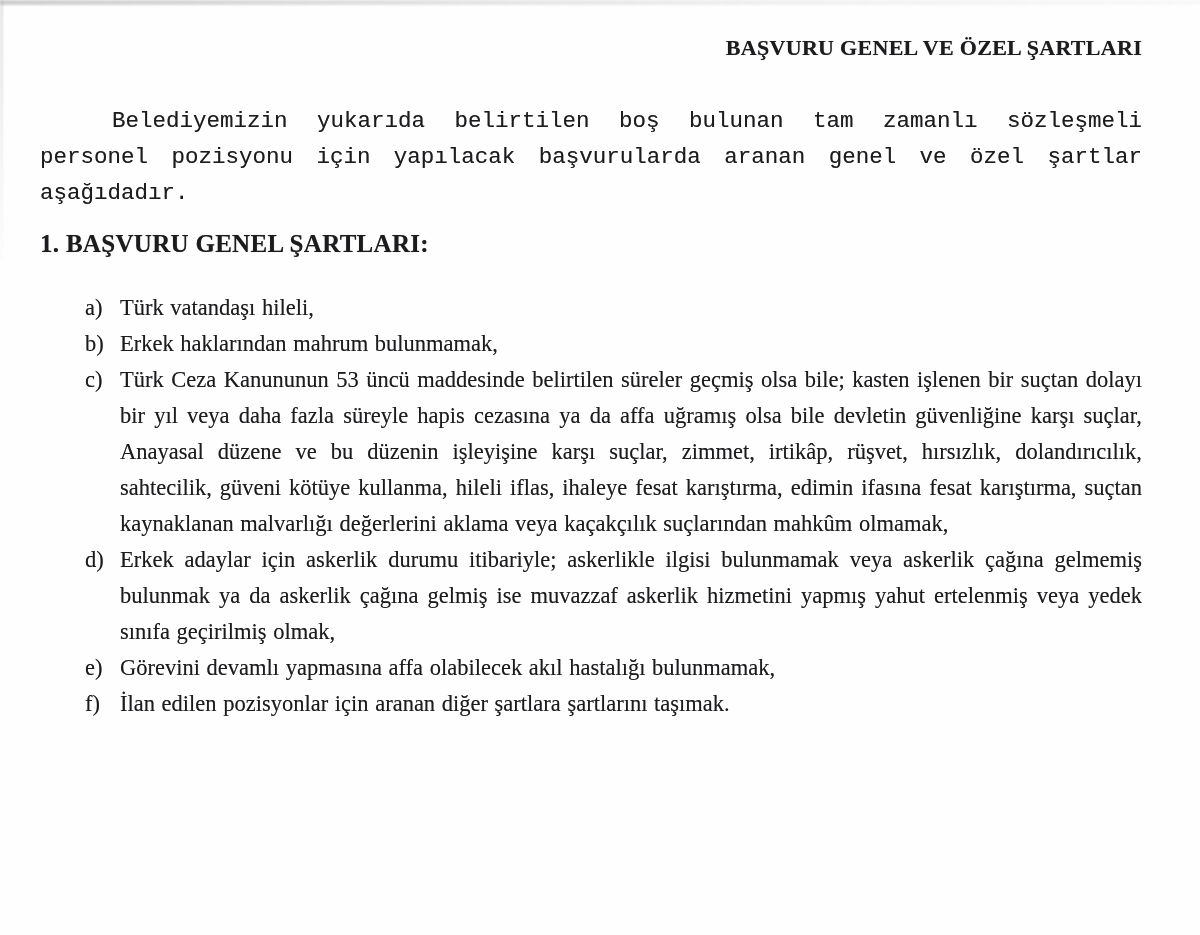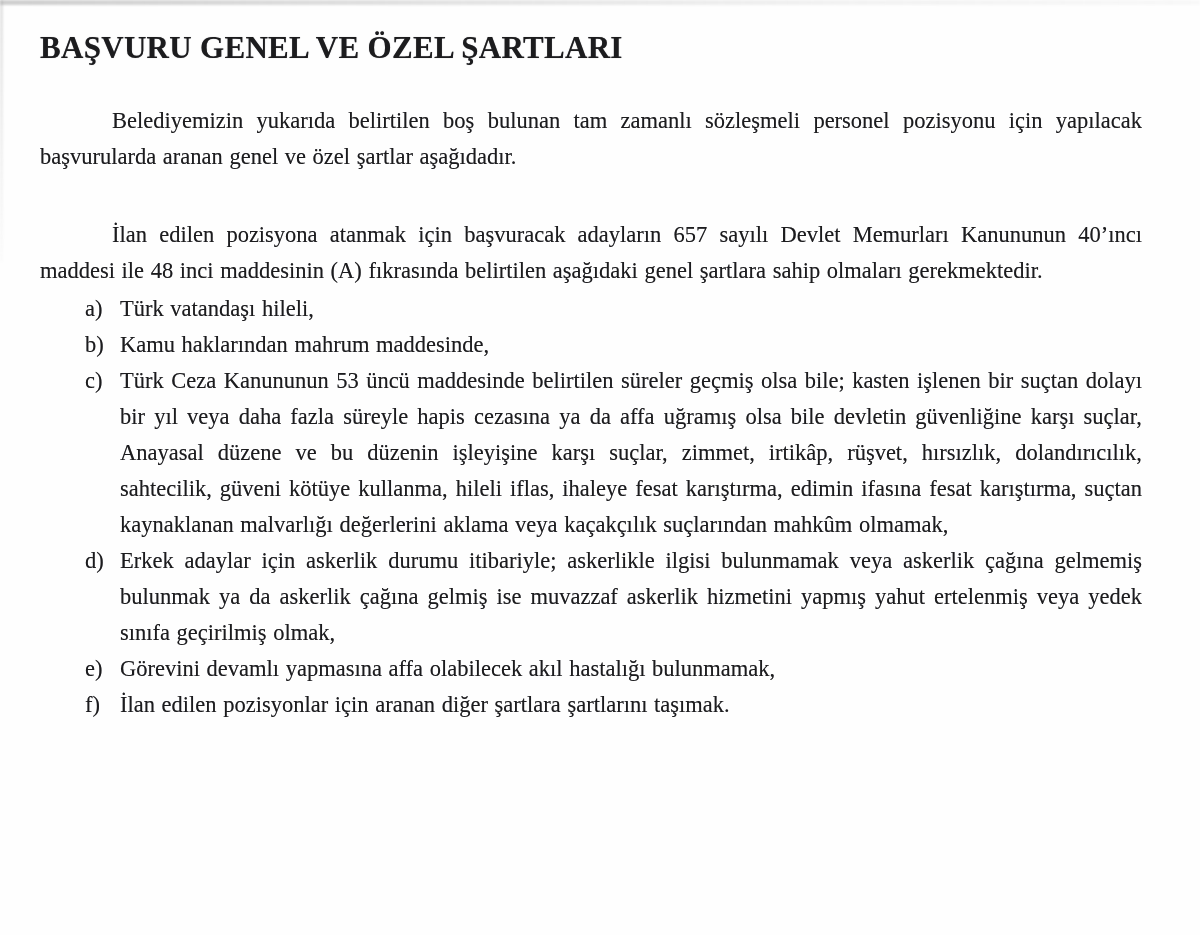--- a/index.html
+++ b/index.html
@@ -36,37 +36,38 @@
     background: linear-gradient(to bottom,
       rgba(160,160,160,0.30), rgba(200,200,200,0.05));
     filter: blur(1px);
   }
   .content {
     position: relative;
     padding: 33px 58px 0 40px;
     box-sizing: border-box;
   }
   .doc-title {
-    font-size: 31px;
+    font-size: 22px;
     font-weight: bold;
     line-height: 30px;
     margin: 0 0 40px 0;
     letter-spacing: 0.3px;
     text-shadow: 0 0 0.7px rgba(20,20,30,0.55);
+    text-align: right;
   }
   .para {
     font-size: 22.5px;
     line-height: 36px;
     text-align: justify;
     text-indent: 72px;
     margin: 0;
     text-shadow: 0 0 0.6px rgba(20,20,30,0.45);
     word-spacing: 1px;
   }
-  .para.intro { margin-bottom: 42px; }
+  .para.intro { margin-bottom: 18px; font-family: Liberation Mono, monospace; }
   .section-heading {
     font-size: 25px;
     font-weight: bold;
     line-height: 30px;
     margin: 0 0 31px 0;
     letter-spacing: 0.3px;
     text-shadow: 0 0 0.7px rgba(20,20,30,0.55);
   }
   .para.law { margin-bottom: 2px; }
   .req-list { margin: 0; }
@@ -94,33 +95,33 @@
 <div class="page">
   <div class="scan-edge-top"></div>
   <div class="scan-edge-left"></div>
 
   <div class="content">
 
     <h1 class="doc-title">BAŞVURU GENEL VE ÖZEL ŞARTLARI</h1>
 
     <p class="para intro">Belediyemizin yukarıda belirtilen boş bulunan tam zamanlı sözleşmeli personel pozisyonu için yapılacak başvurularda aranan genel ve özel şartlar aşağıdadır.</p>
 
+    <h2 class="section-heading">1. BAŞVURU GENEL ŞARTLARI:</h2>
 
-    <p class="para law">İlan edilen pozisyona atanmak için başvuracak adayların 657 sayılı Devlet Memurları Kanununun 40’ıncı maddesi ile 48 inci maddesinin (A) fıkrasında belirtilen aşağıdaki genel şartlara sahip olmaları gerekmektedir.</p>
 
     <div class="req-list">
 
       <div class="req-item">
         <span class="req-marker">a)</span>
         <span class="req-text">Türk vatandaşı hileli,</span>
       </div>
 
       <div class="req-item">
         <span class="req-marker">b)</span>
-        <span class="req-text">Kamu haklarından mahrum maddesinde,</span>
+        <span class="req-text">Erkek haklarından mahrum bulunmamak,</span>
       </div>
 
       <div class="req-item">
         <span class="req-marker">c)</span>
         <span class="req-text">Türk Ceza Kanununun 53 üncü maddesinde belirtilen süreler geçmiş olsa bile; kasten işlenen bir suçtan dolayı bir yıl veya daha fazla süreyle hapis cezasına ya da affa uğramış olsa bile devletin güvenliğine karşı suçlar, Anayasal düzene ve bu düzenin işleyişine karşı suçlar, zimmet, irtikâp, rüşvet, hırsızlık, dolandırıcılık, sahtecilik, güveni kötüye kullanma, hileli iflas, ihaleye fesat karıştırma, edimin ifasına fesat karıştırma, suçtan kaynaklanan malvarlığı değerlerini aklama veya kaçakçılık suçlarından mahkûm olmamak,</span>
       </div>
 
       <div class="req-item">
         <span class="req-marker">d)</span>
         <span class="req-text">Erkek adaylar için askerlik durumu itibariyle; askerlikle ilgisi bulunmamak veya askerlik çağına gelmemiş bulunmak ya da askerlik çağına gelmiş ise muvazzaf askerlik hizmetini yapmış yahut ertelenmiş veya yedek sınıfa geçirilmiş olmak,</span>

